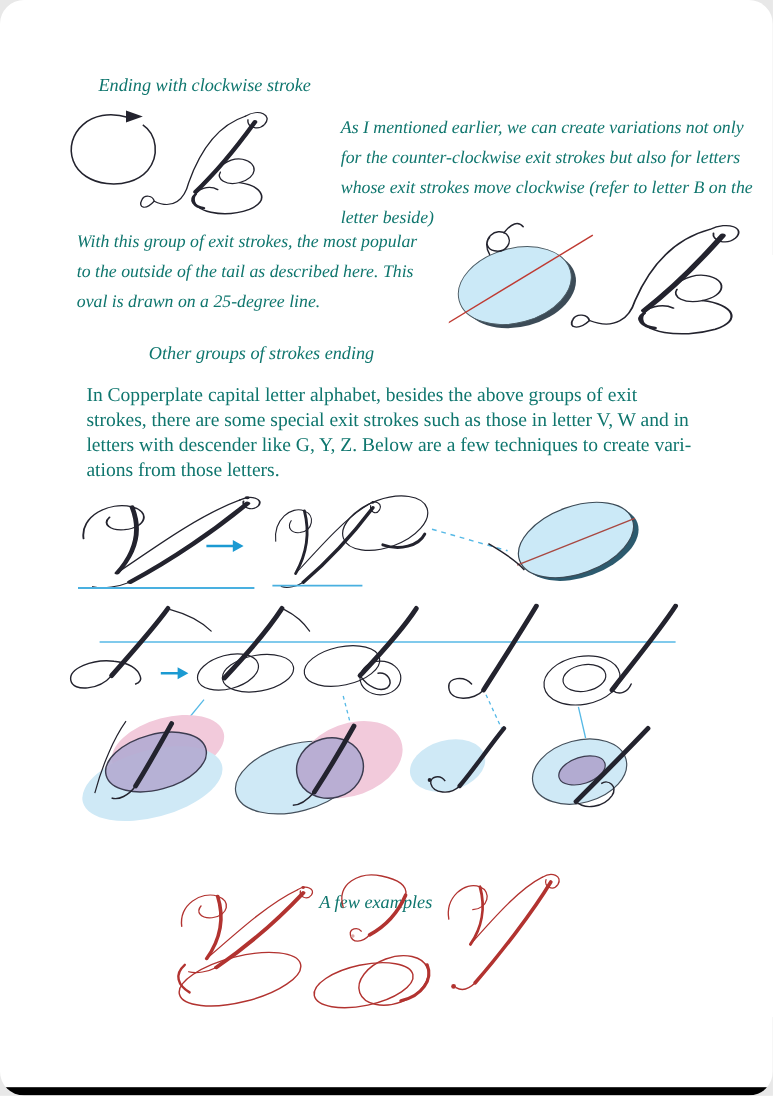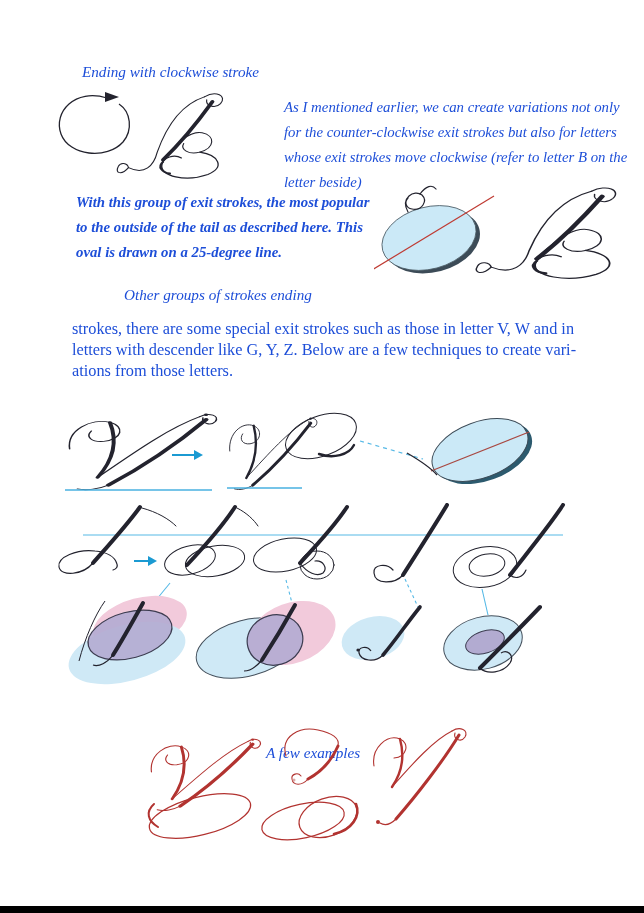--- a/index.html
+++ b/index.html
@@ -1,19 +1,20 @@
 <!DOCTYPE html>
 <html><head>
 <meta charset="utf-8">
 <style>
   html,body{margin:0;padding:0;background:#e8e8e8;}
   .page{
     position:relative;width:644px;height:913px;background:#ffffff;
-    font-family:"Liberation Serif", serif;color:#1d4ed8;overflow:hidden;
+    font-family:"Liberation Serif", serif;color:#0f766e;overflow:hidden;
     margin:0 auto;
+    border-radius:20px;
   }
   .abs{position:absolute;}
   .heading{font-size:15.2px;font-style:italic;white-space:nowrap;}
   .para-it{font-size:14.8px;font-style:italic;}
   .para-it .ln{line-height:25px;white-space:nowrap;}
   .para-rg{font-size:16.3px;}
   .para-rg .ln{line-height:21px;white-space:nowrap;}
   svg{display:block;}
   .footer-bar{position:absolute;left:0;top:906px;width:644px;height:7px;background:#000;}
 </style>
@@ -57,21 +58,21 @@
     </g>
   </svg>
 
   <div class="abs para-it" style="left:252px;top:95px;margin-left:32px;">
     <div class="ln">As I mentioned earlier, we can create variations not only</div>
     <div class="ln">for the counter-clockwise exit strokes but also for letters</div>
     <div class="ln">whose exit strokes move clockwise (refer to letter B on the</div>
     <div class="ln">letter beside)</div>
   </div>
 
-  <div class="abs para-it" style="left:76px;top:190px;font-weight:bold;">
+  <div class="abs para-it" style="left:64px;top:190px;">
     <div class="ln">With this group of exit strokes, the most popular</div>
     <div class="ln">to the outside of the tail as described here. This</div>
     <div class="ln">oval is drawn on a 25-degree line.</div>
   </div>
 
   <svg class="abs" style="left:374px;top:182px;color:#23232e;" width="270" height="106" viewBox="0 0 270 106">
     <g>
       <ellipse cx="55" cy="56" rx="48" ry="31" transform="rotate(-15 55 56) translate(3,4)" fill="#3c4b57"></ellipse>
       <ellipse cx="55" cy="56" rx="48" ry="31" transform="rotate(-15 55 56)" fill="#cbe9f7" stroke="#4a5a63" stroke-width="0.8"></ellipse>
     </g>
@@ -81,20 +82,21 @@
       <path d="M34,30 C26,16 40,7 48,13 C54,19 48,29 38,27 C32,26 30,20 34,16"></path>
     </g>
     <g>
       <use href="#letterB" transform="translate(102,4) scale(1.52,1.04)"></use>
     </g>
   </svg>
 
   <div class="abs heading" style="left:76px;top:286px;margin-left:48px;">Other groups of strokes ending</div>
 
   <div class="abs para-rg" style="left:72px;top:318px;">
+    <div class="ln">In Copperplate capital letter alphabet, besides the above groups of exit</div>
     <div class="ln">strokes, there are some special exit strokes such as those in letter V, W and in</div>
     <div class="ln">letters with descender like G, Y, Z. Below are a few techniques to create vari-</div>
     <div class="ln">ations from those letters.</div>
   </div>
 
   <svg class="abs" style="left:55px;top:405px;color:#23232e;" width="589" height="97" viewBox="0 0 589 97">
     <g>
       <use href="#letterY" transform="translate(10,6) scale(1.55,0.95)"></use>
     </g>
     <line x1="10" y1="85" x2="157" y2="85" stroke="#49b0e0" stroke-width="1.5"></line>

